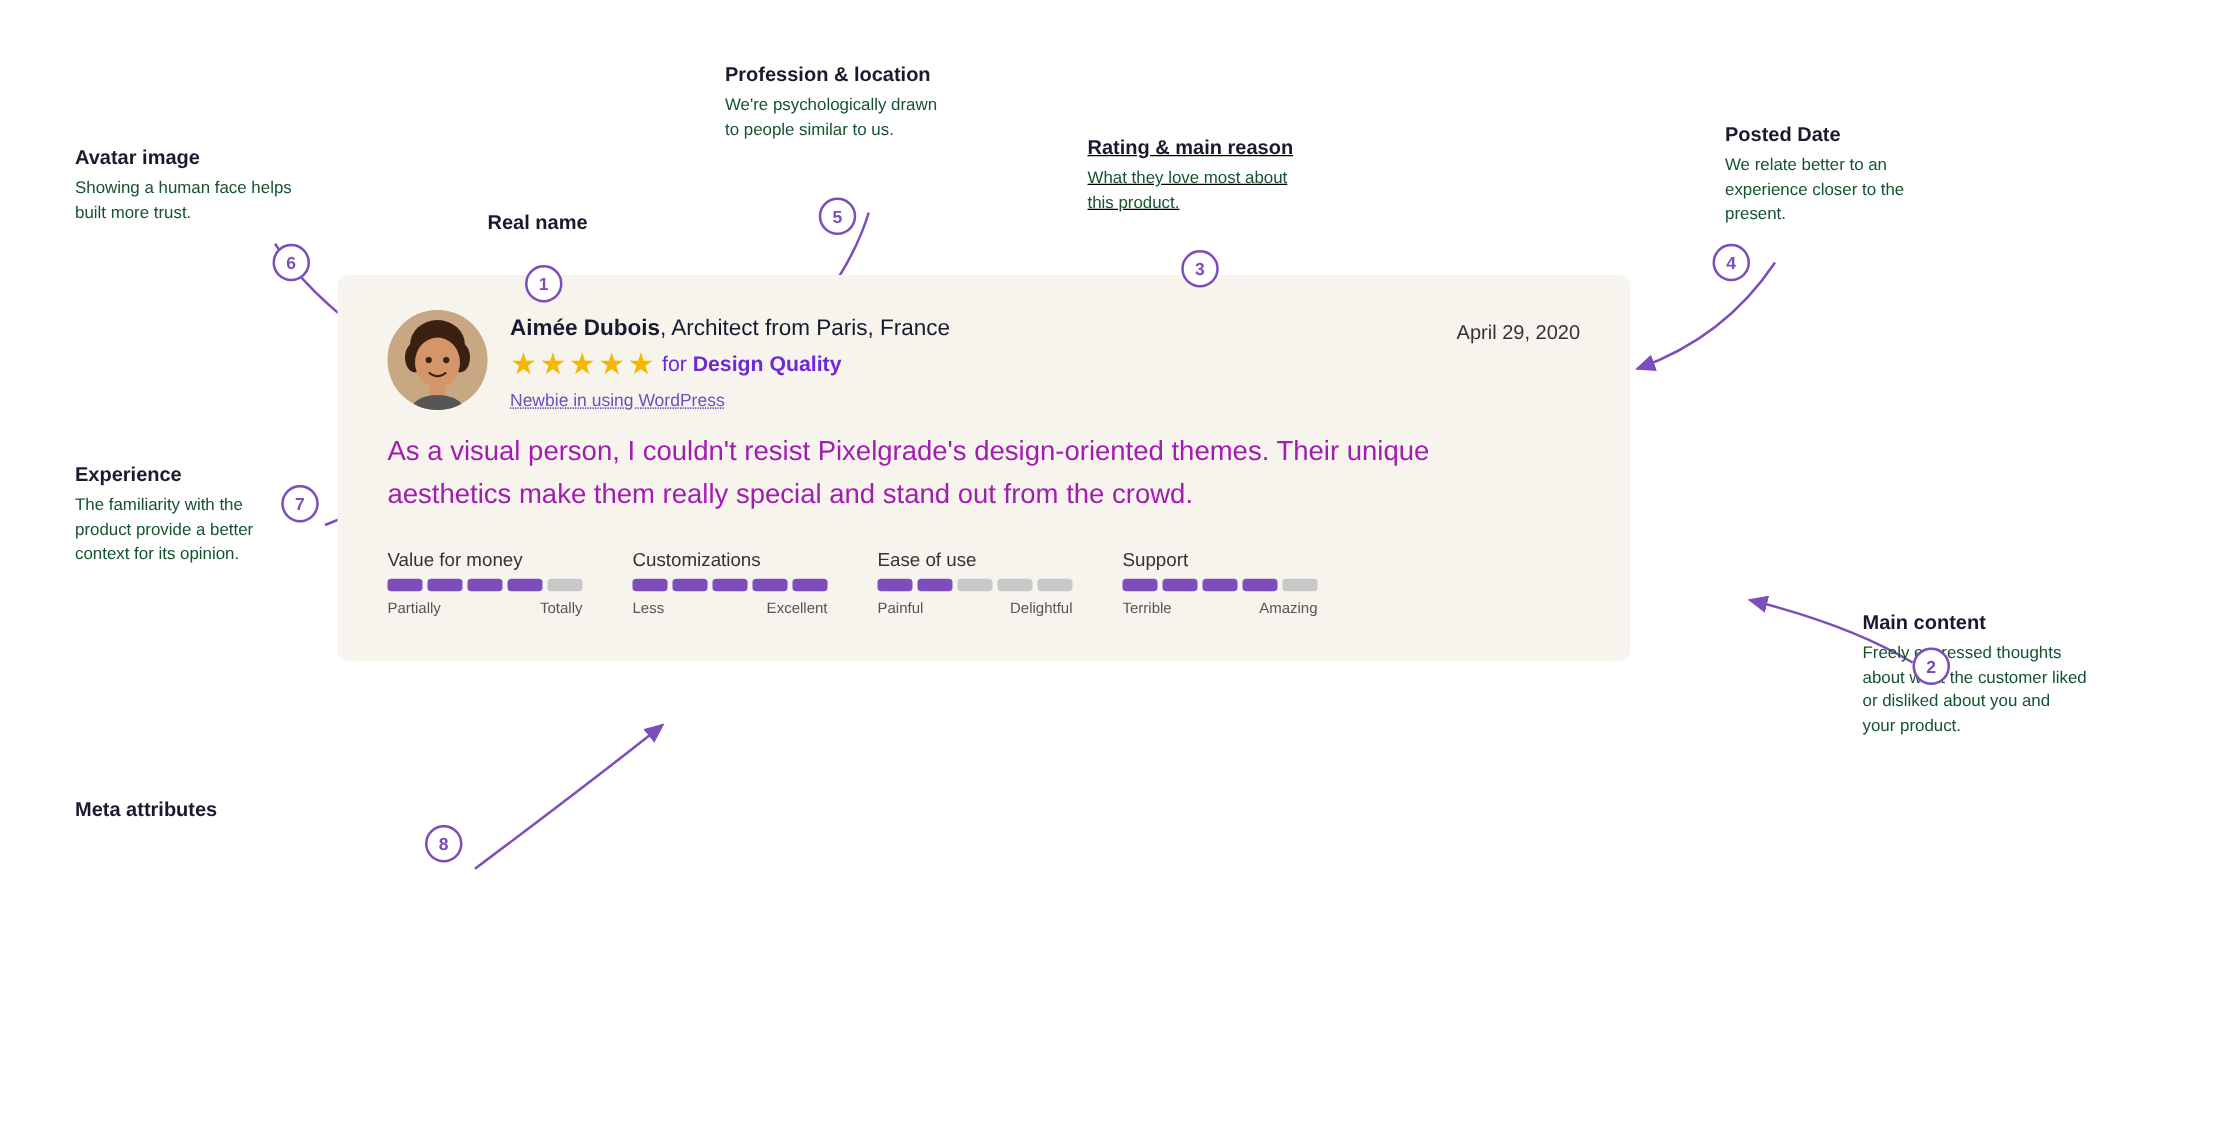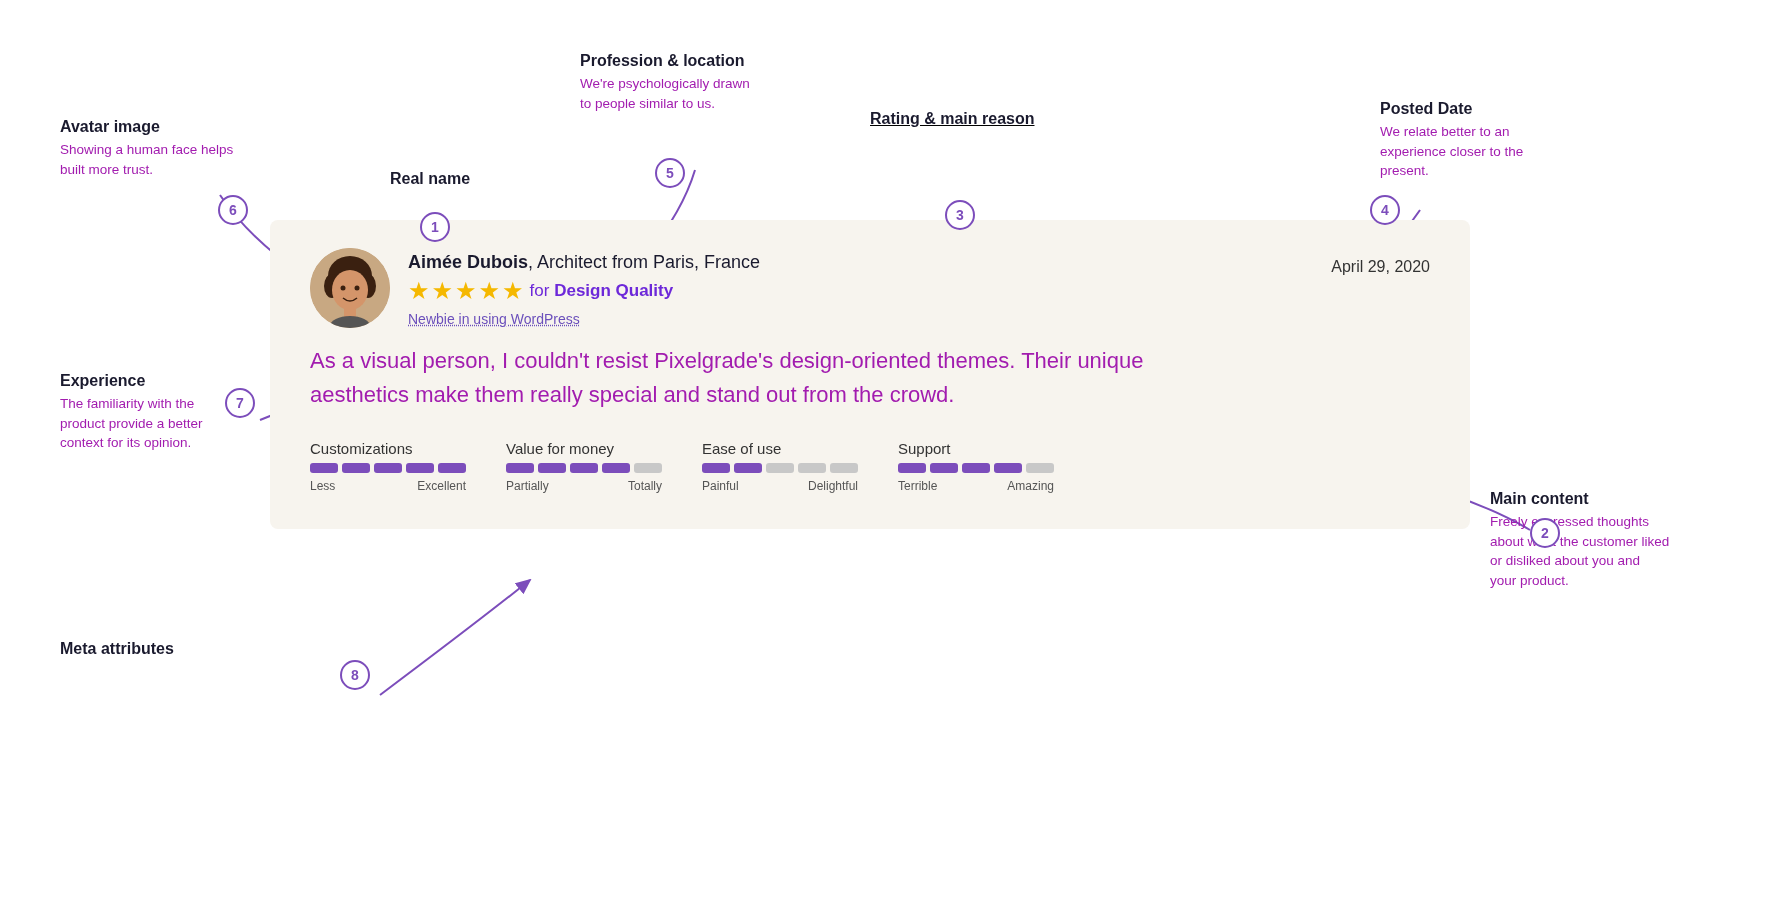--- a/index.html
+++ b/index.html
@@ -17,21 +17,21 @@
       height: 914px;
       position: relative;
       background: #fff;
     }
 
     
     .review-card {
       position: absolute;
       left: 270px;
       top: 220px;
-      width: 1200px;
+      width: 1034px;
       background: #f7f4ee;
       border-radius: 8px;
       padding: 28px 40px 36px 40px;
     }
 
     .review-header {
       display: flex;
       align-items: flex-start;
       justify-content: space-between;
       margin-bottom: 16px;
@@ -180,21 +180,21 @@
 
     .annotation-title {
       font-size: 16px;
       font-weight: 700;
       color: #1a1a2e;
       margin-bottom: 4px;
     }
 
     .annotation-desc {
       font-size: 13.5px;
-      color: #a21caf;
+      color: #14532d;
       line-height: 1.45;
       max-width: 180px;
     }
 
     
     .num-circle {
       width: 30px;
       height: 30px;
       border-radius: 50%;
       border: 2px solid #7c4dbb;
@@ -300,50 +300,50 @@
       </div>
 
       <div class="review-date">April 29, 2020</div>
     </div>
 
     <div class="review-body">As a visual person, I couldn't resist Pixelgrade's design-oriented themes. Their unique aesthetics make them really special and stand out from the crowd.</div>
 
     <div class="meta-bars">
 
       <div class="meta-bar-group">
+        <div class="meta-bar-label">Value for money</div>
+        <div class="bar-track">
+          <div class="bar-segment bar-filled"></div>
+          <div class="bar-segment bar-filled"></div>
+          <div class="bar-segment bar-filled"></div>
+          <div class="bar-segment bar-filled"></div>
+          <div class="bar-segment bar-empty"></div>
+        </div>
+        <div class="bar-sublabels">
+          <span>Partially</span>
+          <span>Totally</span>
+        </div>
+      </div>
+
+      <div class="meta-bar-group">
         <div class="meta-bar-label">Customizations</div>
         <div class="bar-track">
           <div class="bar-segment bar-filled"></div>
           <div class="bar-segment bar-filled"></div>
           <div class="bar-segment bar-filled"></div>
           <div class="bar-segment bar-filled"></div>
           <div class="bar-segment bar-filled"></div>
         </div>
         <div class="bar-sublabels">
           <span>Less</span>
           <span>Excellent</span>
         </div>
       </div>
 
       <div class="meta-bar-group">
-        <div class="meta-bar-label">Value for money</div>
-        <div class="bar-track">
-          <div class="bar-segment bar-filled"></div>
-          <div class="bar-segment bar-filled"></div>
-          <div class="bar-segment bar-filled"></div>
-          <div class="bar-segment bar-filled"></div>
-          <div class="bar-segment bar-empty"></div>
-        </div>
-        <div class="bar-sublabels">
-          <span>Partially</span>
-          <span>Totally</span>
-        </div>
-      </div>
-
-      <div class="meta-bar-group">
         <div class="meta-bar-label">Ease of use</div>
         <div class="bar-track">
           <div class="bar-segment bar-filled"></div>
           <div class="bar-segment bar-filled"></div>
           <div class="bar-segment bar-empty"></div>
           <div class="bar-segment bar-empty"></div>
           <div class="bar-segment bar-empty"></div>
         </div>
         <div class="bar-sublabels">
           <span>Painful</span>
@@ -386,20 +386,21 @@
   <div class="annotation" style="left: 580px; top: 52px;">
     <div class="annotation-title">Profession &amp; location</div>
     <div class="annotation-desc">We're psychologically drawn to people similar to us.</div>
   </div>
   <div class="num-circle" style="left: 655px; top: 158px;">
     <span>5</span>
   </div>
 
   <div class="annotation" style="left: 870px; top: 110px; text-decoration: underline;">
     <div class="annotation-title">Rating &amp; main reason</div>
+    <div class="annotation-desc">What they love most about this product.</div>
   </div>
   <div class="num-circle" style="left: 945px; top: 200px;">
     <span>3</span>
   </div>
 
   <div class="annotation" style="left: 1380px; top: 100px;">
     <div class="annotation-title">Posted Date</div>
     <div class="annotation-desc">We relate better to an experience closer to the present.</div>
   </div>
   <div class="num-circle" style="left: 1370px; top: 195px;">

